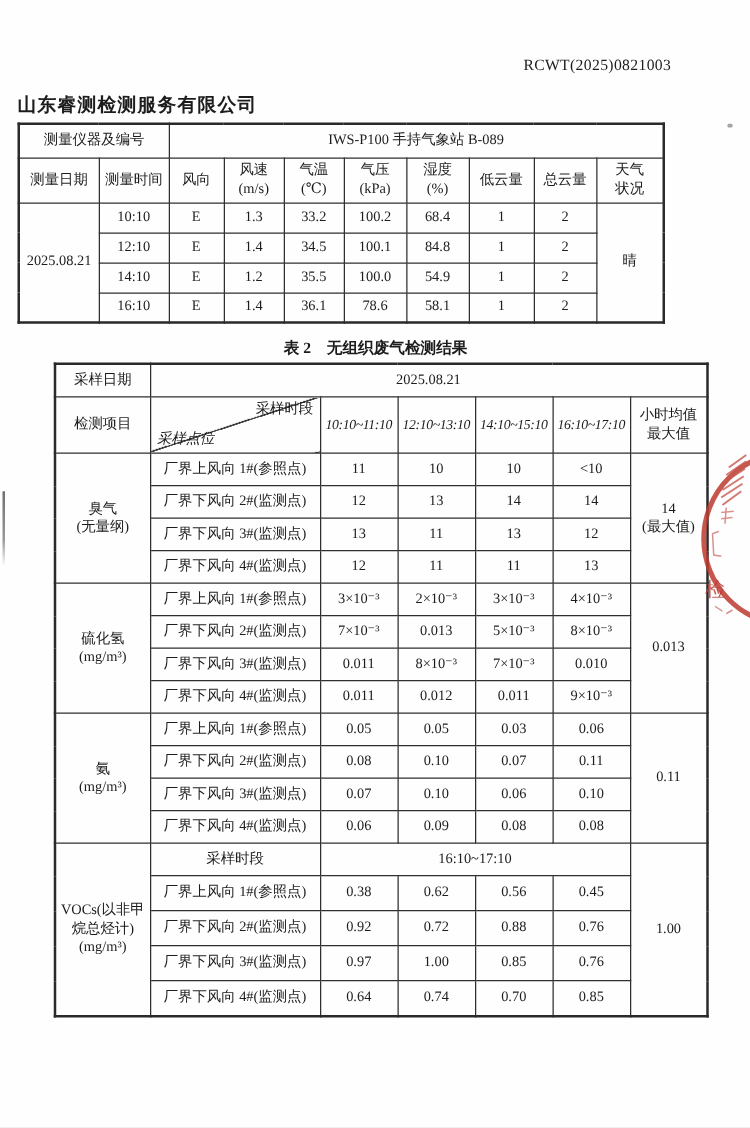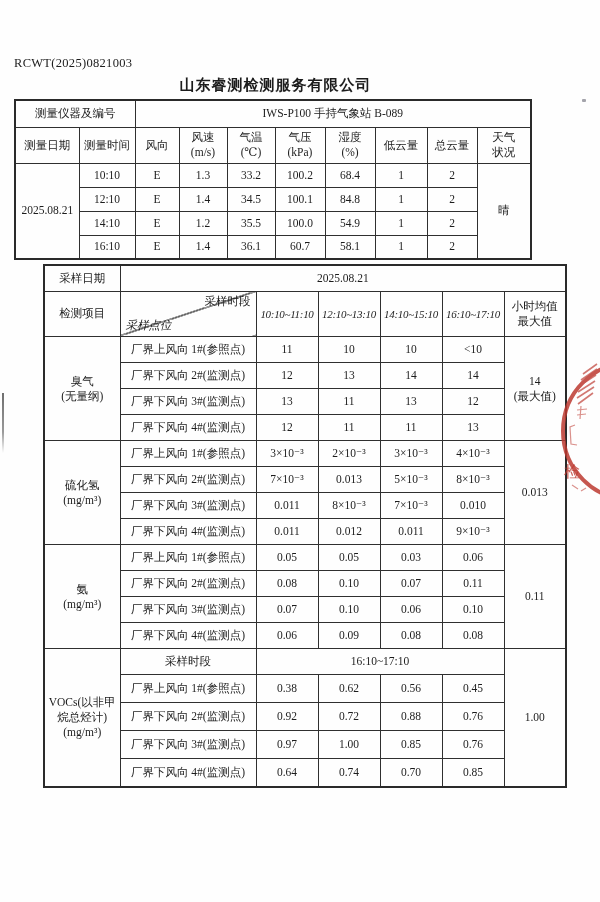--- a/index.html
+++ b/index.html
@@ -5,22 +5,22 @@
   html,body{margin:0;padding:0;background:#e8e8e8;}
   .page{
     position:relative;
     width:600px;height:902px;
     background:#fefefe;
     overflow:hidden;
     font-family:"Liberation Serif","DejaVu Serif",serif;
     color:#1c1c1c;
   }
   .content{margin-left:14px;width:523px;}
-  .report-no{margin:0;padding-top:55px;text-align:left;font-size:12.5px;line-height:16px;letter-spacing:.3px;}
-  .company{margin-top:5px;text-align:center;font-size:15px;font-weight:bold;letter-spacing:1px;}
+  .report-no{margin:0;padding-top:44px;text-align:right;font-size:12.5px;line-height:16px;letter-spacing:.3px;}
+  .company{margin-top:15px;text-align:left;font-size:15px;font-weight:bold;letter-spacing:1px;}
   .title{margin-top:6px;text-align:center;font-size:22px;font-weight:bold;letter-spacing:6px;}
   .cap-row{position:relative;margin-top:9px;height:17px;font-size:12.5px;font-weight:bold;text-align:center;line-height:17px;}
   .shift{position:relative;left:25px;}
   .page-info{position:absolute;right:0;top:0;font-weight:bold;font-size:12.5px;}
   .cap2{margin-top:11px;height:16px;font-size:12.5px;font-weight:bold;text-align:center;line-height:16px;}
 
   table{border-collapse:collapse;table-layout:fixed;margin-top:4px;}
   td{border:1px solid #2f2f2f;text-align:center;vertical-align:middle;
      font-size:11.5px;line-height:1.3;padding:1px 1px;white-space:pre-line;overflow:hidden;}
   table.t{border:2px solid #2a2a2a;}
@@ -117,28 +117,29 @@
         <td>100.0</td>
         <td>54.9</td>
         <td>1</td>
         <td>2</td>
       </tr>
       <tr class="h24">
         <td>16:10</td>
         <td>E</td>
         <td>1.4</td>
         <td>36.1</td>
-        <td>60.7</td>
+        <td>78.6</td>
         <td>58.1</td>
         <td>1</td>
         <td>2</td>
       </tr>
     </tbody>
       </table>
 
+    <div class="cap2"><span class="shift">表 2　无组织废气检测结果</span></div>
 
     <table class="t" style="width:522px;margin-left:29px;">
       <colgroup>
         <col style="width:76px">
           <col style="width:136px">
           <col style="width:62px">
           <col style="width:62px">
         <col style="width:62px">
           <col style="width:62px">
           <col style="width:62px">

